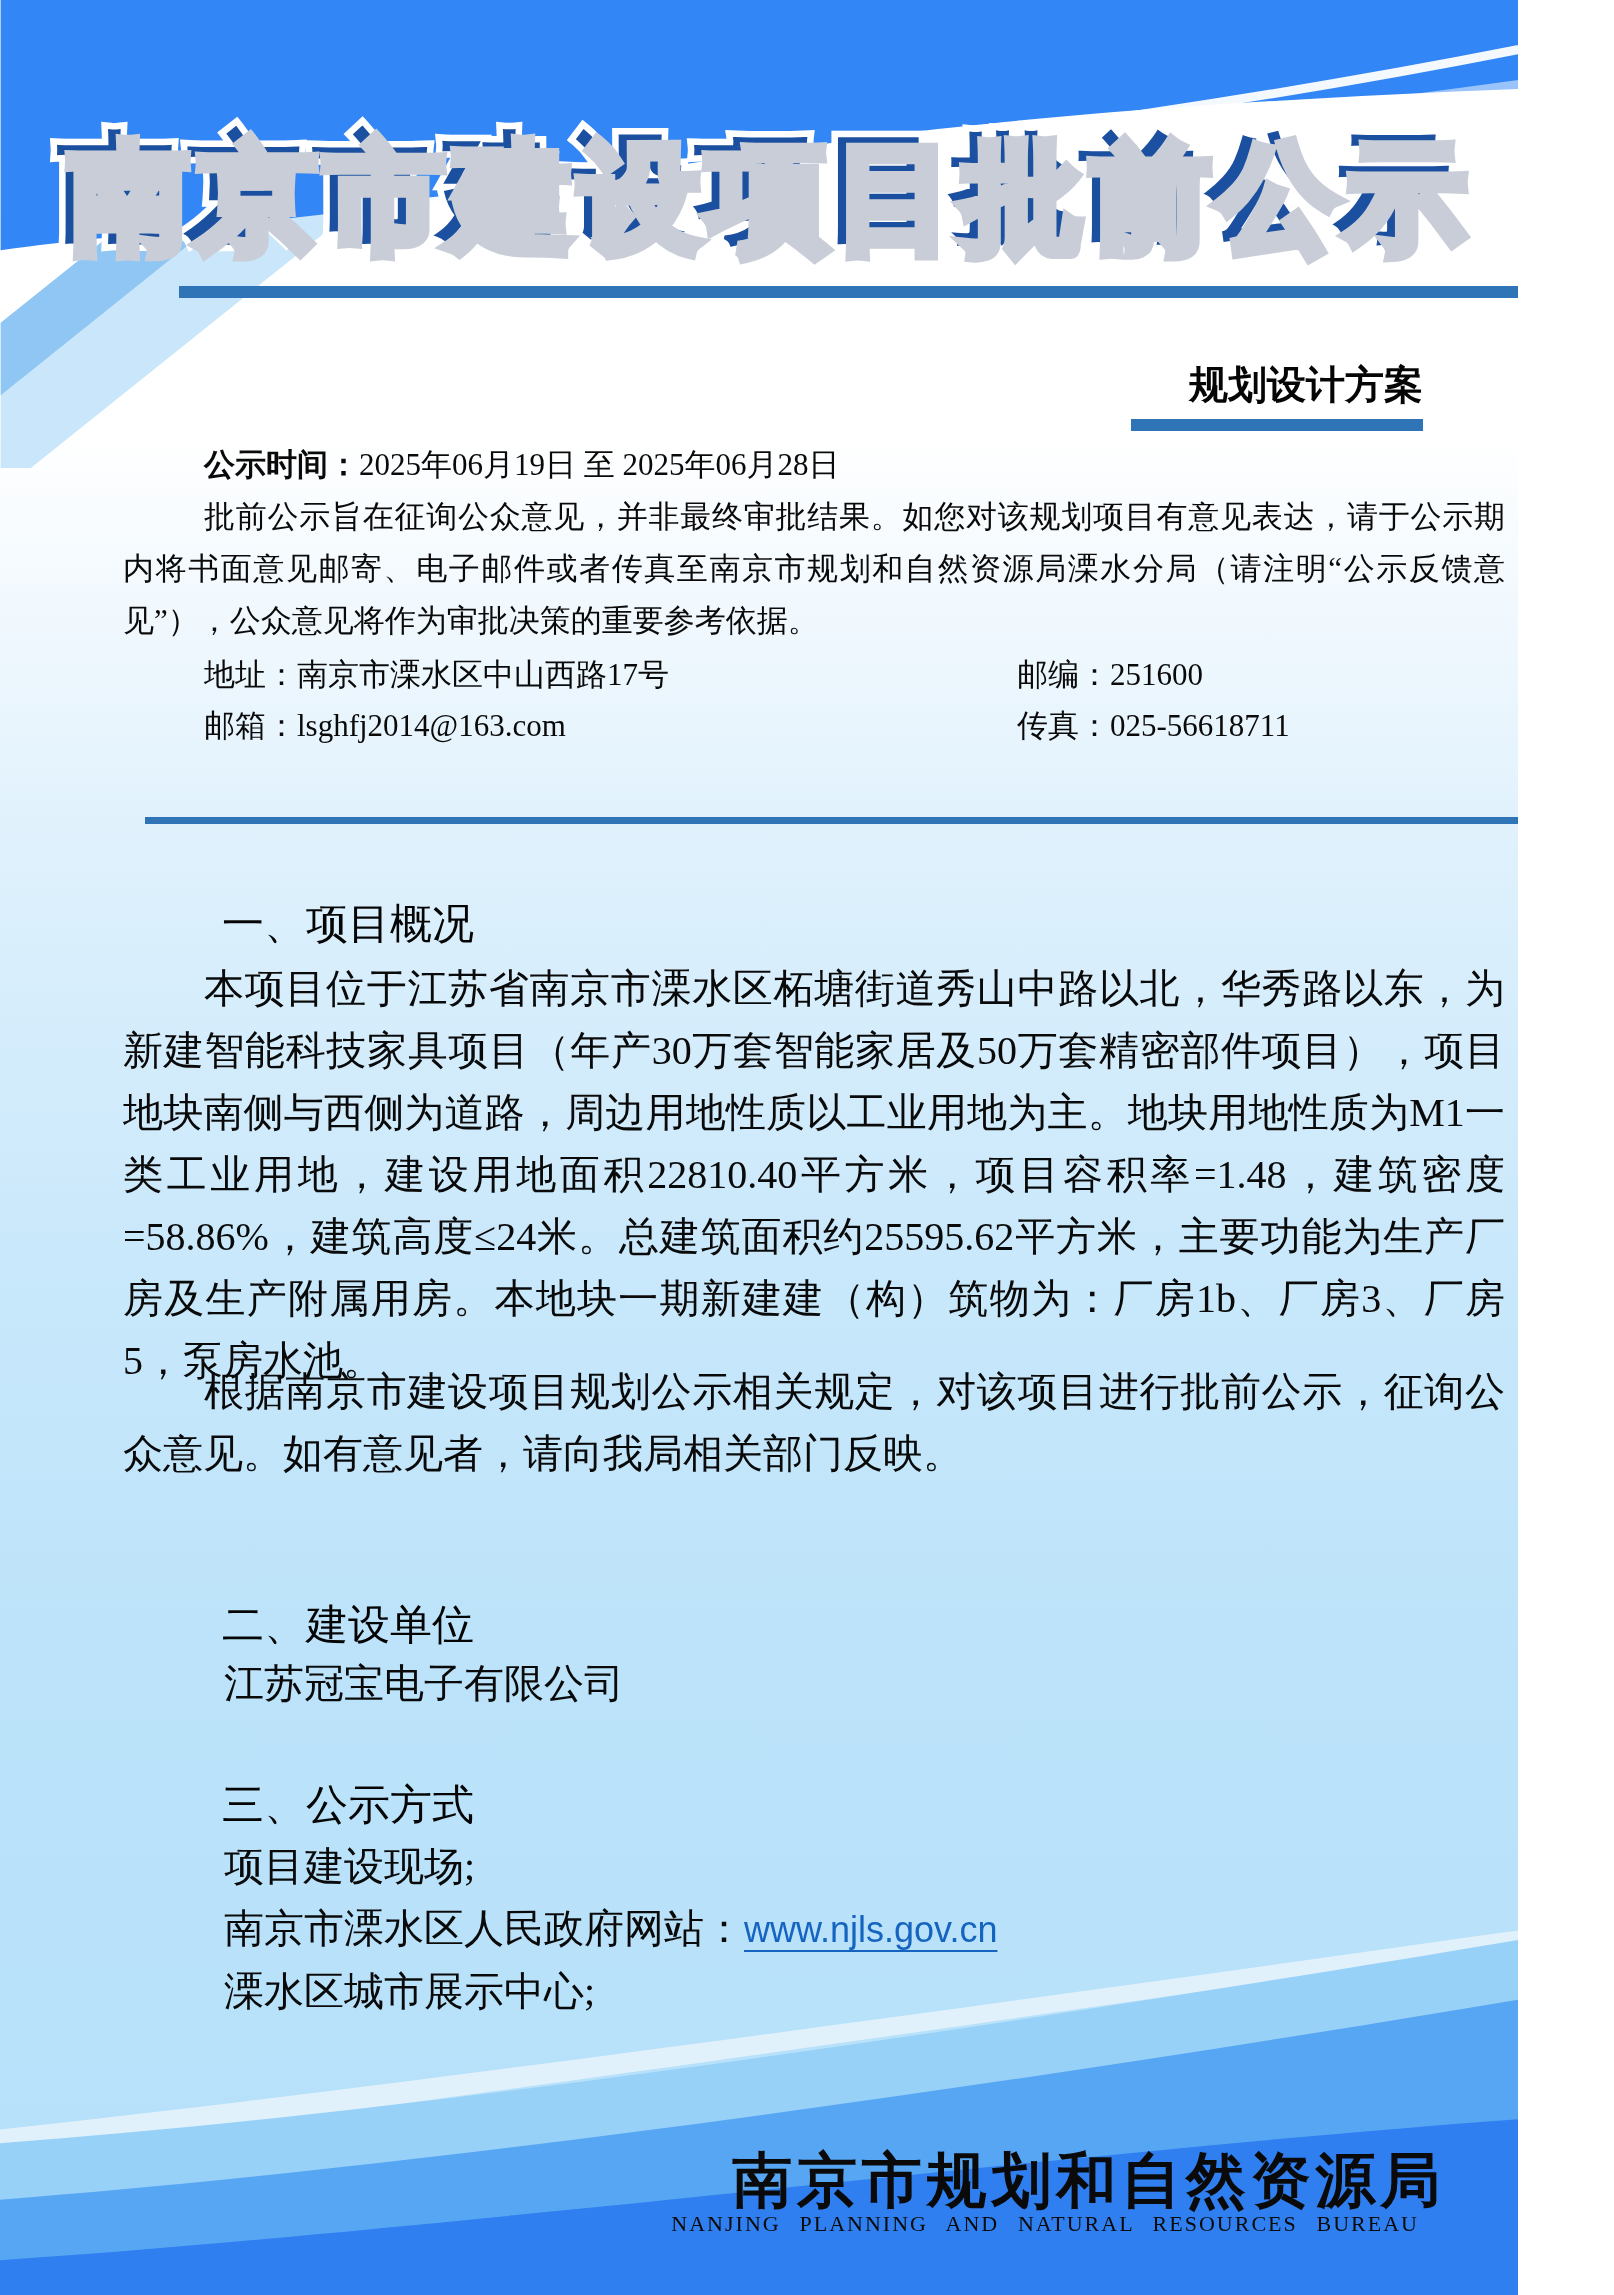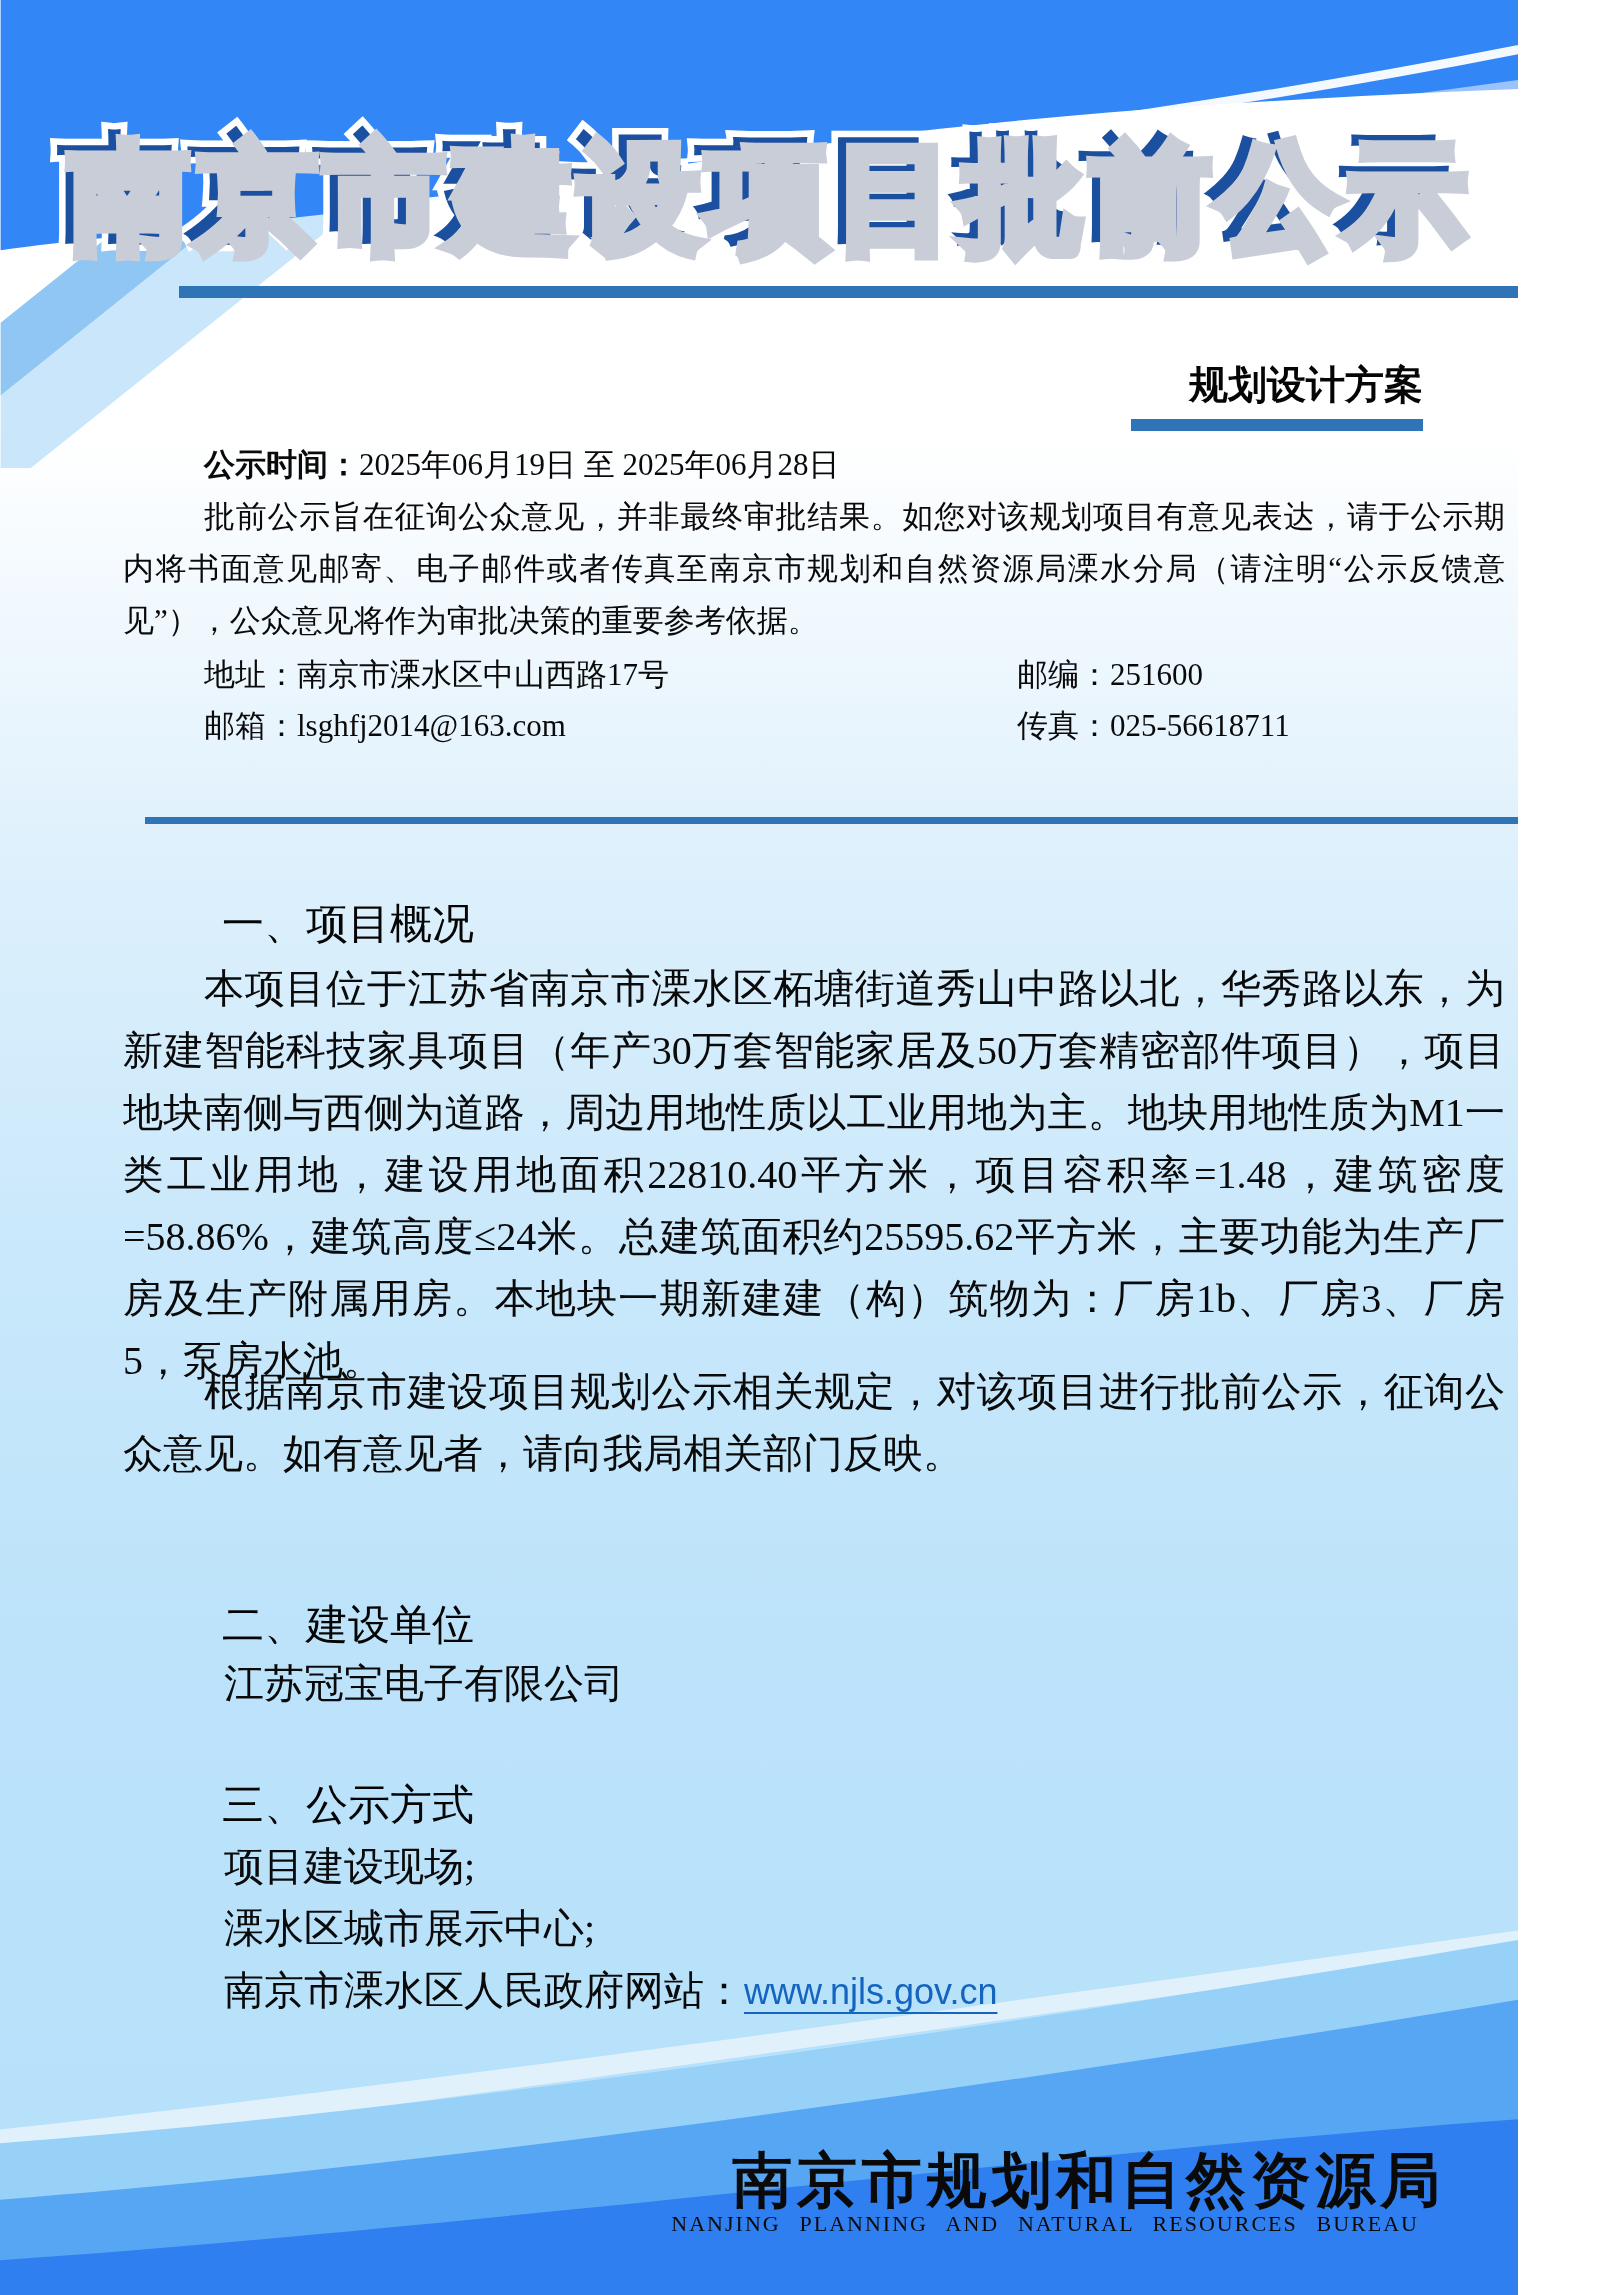--- a/index.html
+++ b/index.html
@@ -160,21 +160,21 @@
   <h2 class="h-sec" id="h1">一、项目概况</h2>
   <p class="sec-para indent just" id="p1">本项目位于江苏省南京市溧水区柘塘街道秀山中路以北，华秀路以东，为新建智能科技家具项目（年产30万套智能家居及50万套精密部件项目），项目地块南侧与西侧为道路，周边用地性质以工业用地为主。地块用地性质为M1一类工业用地，建设用地面积22810.40平方米，项目容积率=1.48，建筑密度=58.86%，建筑高度≤24米。总建筑面积约25595.62平方米，主要功能为生产厂房及生产附属用房。本地块一期新建建（构）筑物为：厂房1b、厂房3、厂房5，泵房水池。</p>
   <p class="sec-para indent just" id="p2">根据南京市建设项目规划公示相关规定，对该项目进行批前公示，征询公众意见。如有意见者，请向我局相关部门反映。</p>
 
   <h2 class="h-sec" id="h2">二、建设单位</h2>
   <p class="sec-plain" id="company">江苏冠宝电子有限公司</p>
 
   <h2 class="h-sec" id="h3">三、公示方式</h2>
   <div class="sec-plain" id="pub-items">
     <div>项目建设现场;</div>
+    <div><span>南京市溧水区人民政府网站：</span><a class="link">www.njls.gov.cn</a></div>
     <div>溧水区城市展示中心;</div>
-    <div><span>南京市溧水区人民政府网站：</span><a class="link">www.njls.gov.cn</a></div>
   </div>
 
   <div class="org-cn">南京市规划和自然资源局</div>
   <div class="org-en">NANJING PLANNING AND NATURAL RESOURCES BUREAU</div>
 
 </div>
 
 
 </body></html>

